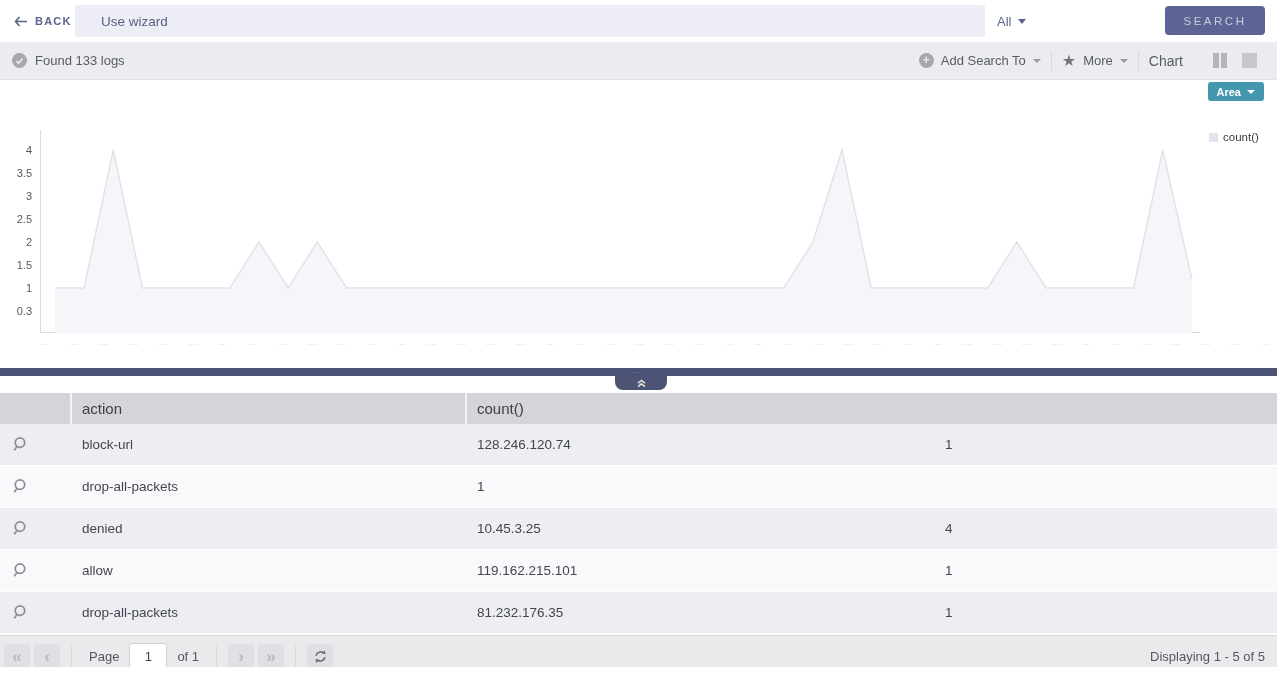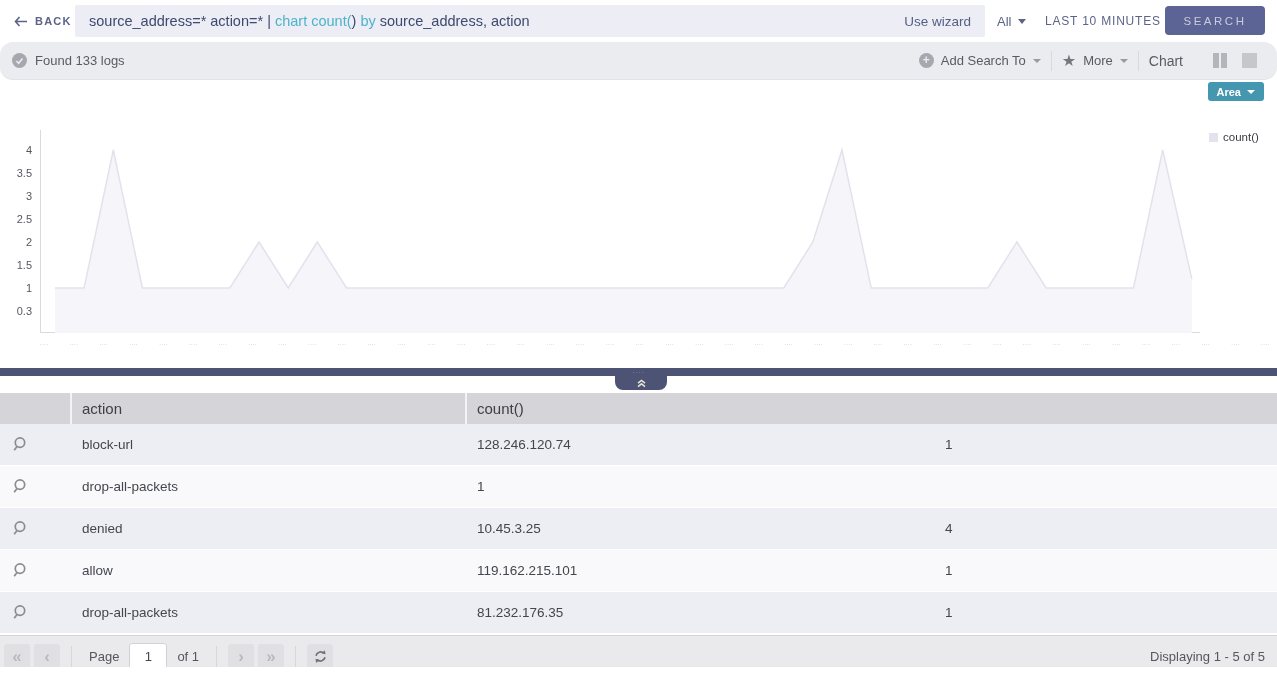--- a/index.html
+++ b/index.html
@@ -20,21 +20,21 @@
   .scope { left:997px; font-size:13px; }
   .timerange { left:1045px; font-size:12px; letter-spacing:0.8px; }
   .caret { width:0; height:0; border-left:4.5px solid transparent; border-right:4.5px solid transparent;
            border-top:5px solid #5b6487; display:inline-block; }
   .search-btn { position:absolute; left:1165px; top:6px; width:100px; height:29px; background:#5b6495;
                 border-radius:4px; color:#caccdb; font-size:11.5px; letter-spacing:2.5px; display:flex;
                 align-items:center; justify-content:center; cursor:pointer; }
 
   
   .toolbar2 { position:absolute; top:42px; left:0; width:100%; height:38px; background:#ebecef;
-              border-bottom:1px solid #e2e2e6;border-radius:13px; }
+              border-bottom:1px solid #e2e2e6; }
   .found { position:absolute; left:12px; top:0; height:37px; display:flex; align-items:center; gap:8px; }
   .found .circ { width:15px; height:15px; border-radius:50%; background:#a7a7af; display:flex; align-items:center; justify-content:center; }
   .found span.t { font-size:13px; color:#595b63; }
   .t2-right { position:absolute; right:10px; top:0; height:37px; display:flex; align-items:center; }
   .t2-item { display:flex; align-items:center; gap:7px; cursor:pointer; padding:0 10px; }
   .t2-item .lbl { font-size:13px; color:#595b63; }
   .t2-caret { width:0; height:0; border-left:4px solid transparent; border-right:4px solid transparent; border-top:4.5px solid #9a9aa2; }
   .t2-div { width:1px; height:20px; background:#d9d9dd; }
   .plus-circ { width:15px; height:15px; border-radius:50%; background:#a7a7af; color:#ebecef; font-size:12px;
                line-height:14px; text-align:center; font-weight:bold; }
@@ -96,29 +96,24 @@
 <div class="app">
 
   <div class="topbar">
     <div class="back">
       <svg width="14" height="11" viewBox="0 0 14 11">
           <path d="M5.5 1 L1.5 5.5 L5.5 10 M1.5 5.5 H13" stroke="#5b6487" stroke-width="1.6" fill="none"></path>
         </svg>
       <span>BACK</span>
     </div>
     <div class="search-field">
-      <div class="query"><span>source_address=* action=* | </span><span class="q-teal">chart count(</span><span>)</span><span class="q-teal"> by </span><span>source_address, action</span></div>
       <span class="use-wizard">Use wizard</span>
     </div>
     <div class="scope">
       <span>All</span>
-      <span class="caret"></span>
-    </div>
-    <div class="timerange">
-      <span>LAST 10 MINUTES</span>
       <span class="caret"></span>
     </div>
     <div class="search-btn">SEARCH</div>
   </div>
 
   <div class="toolbar2">
     <div class="found">
       <span class="circ">
         <svg width="9" height="8" viewBox="0 0 9 8">
             <path d="M1.5 4 L3.6 6.2 L7.5 1.5" stroke="#ebecef" stroke-width="1.6" fill="none"></path>

